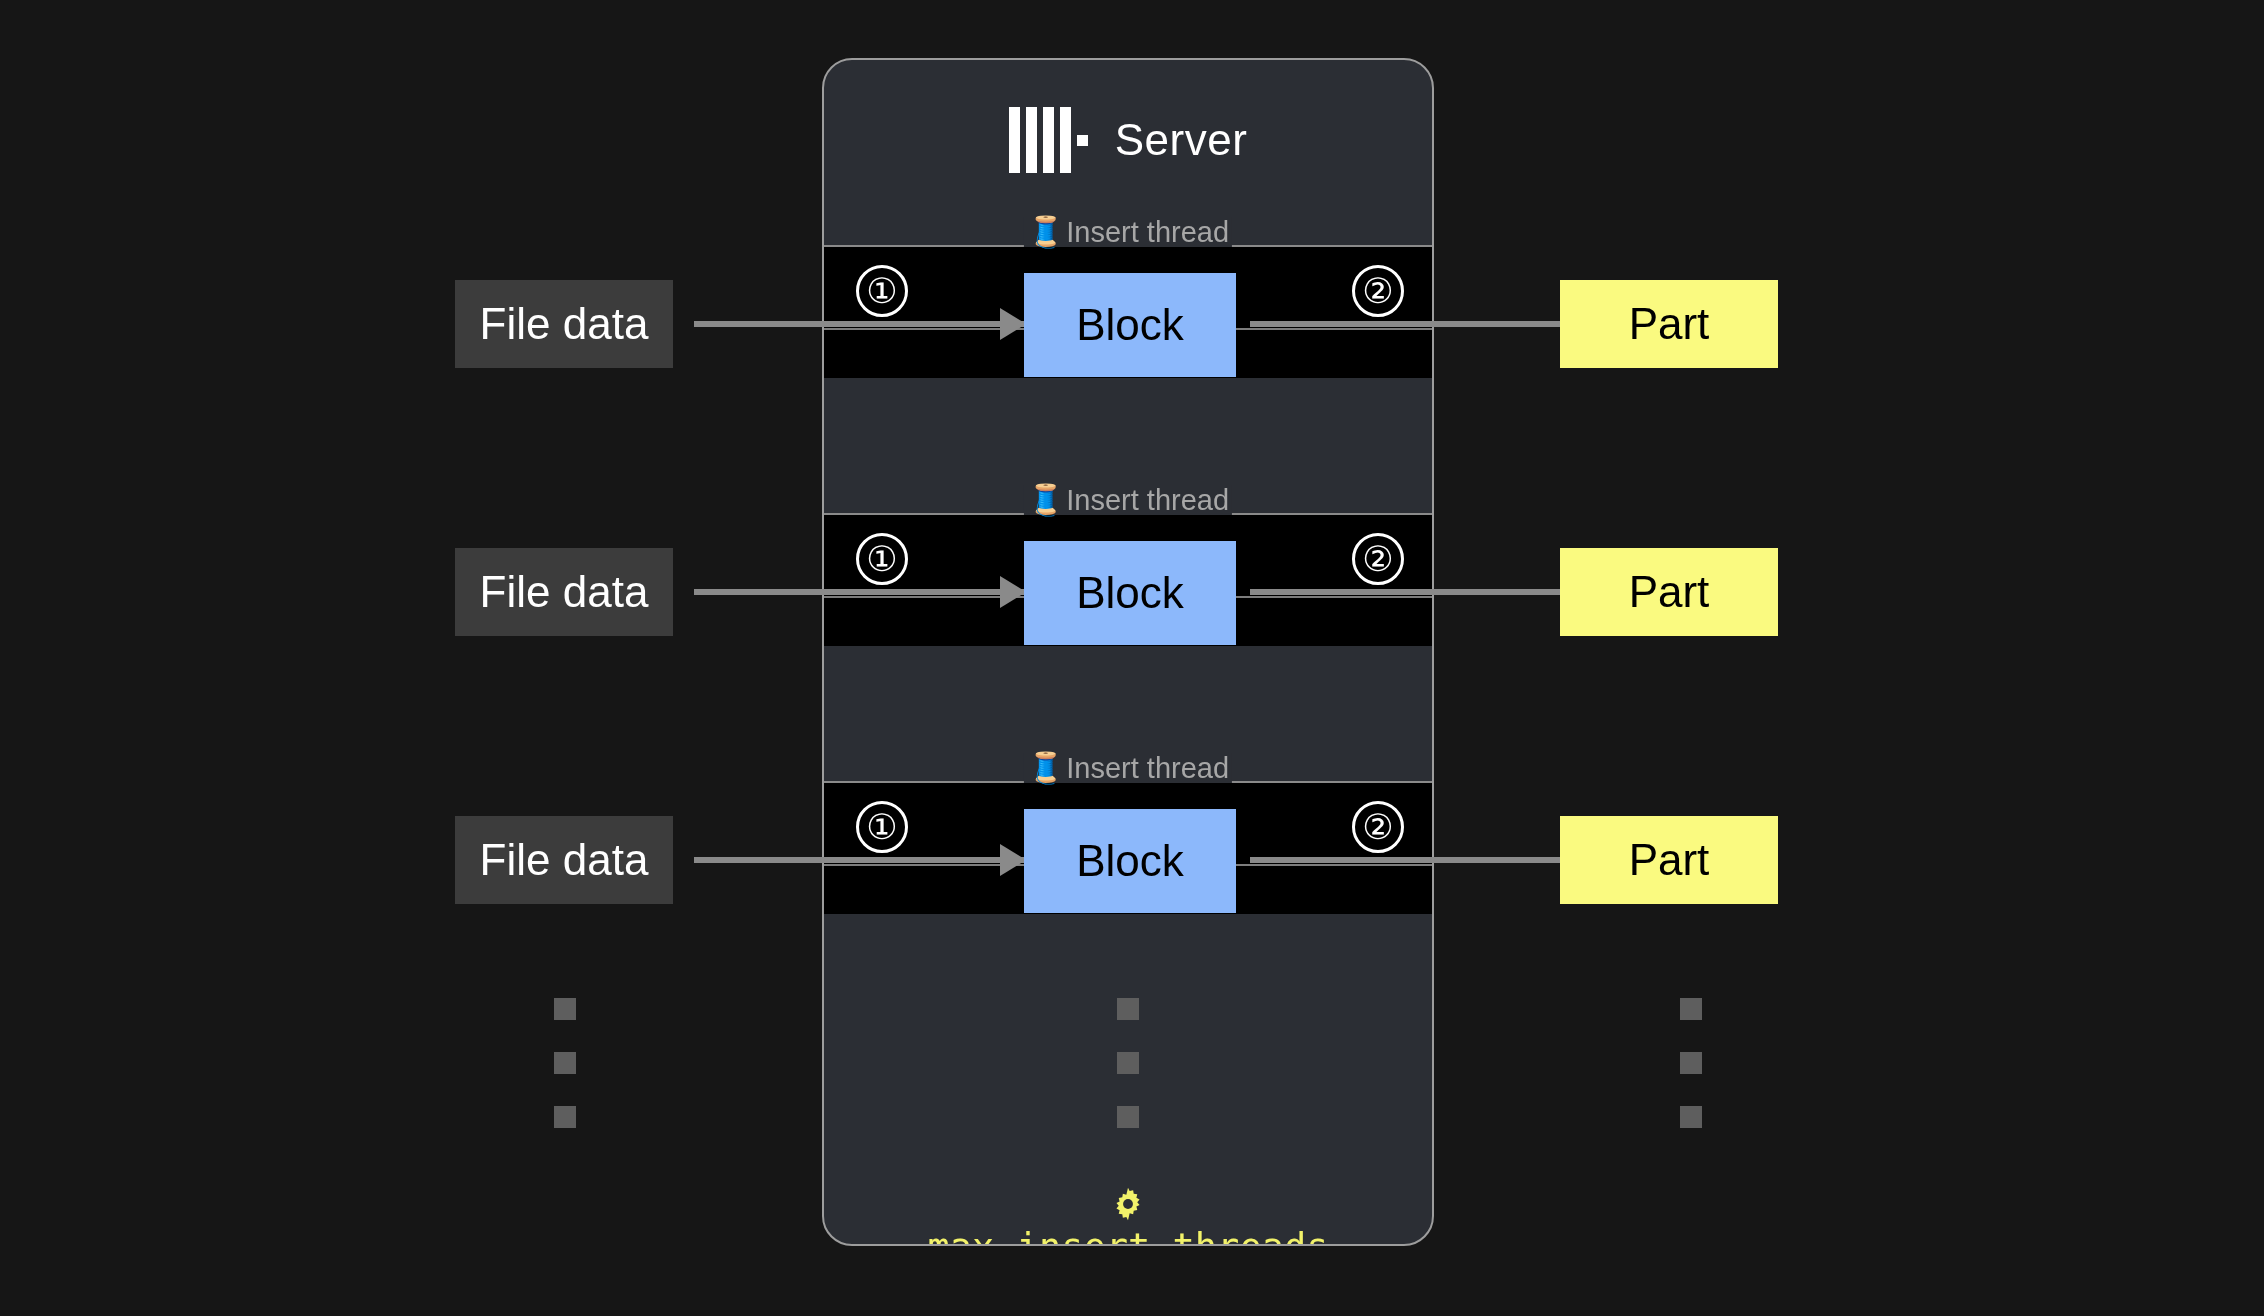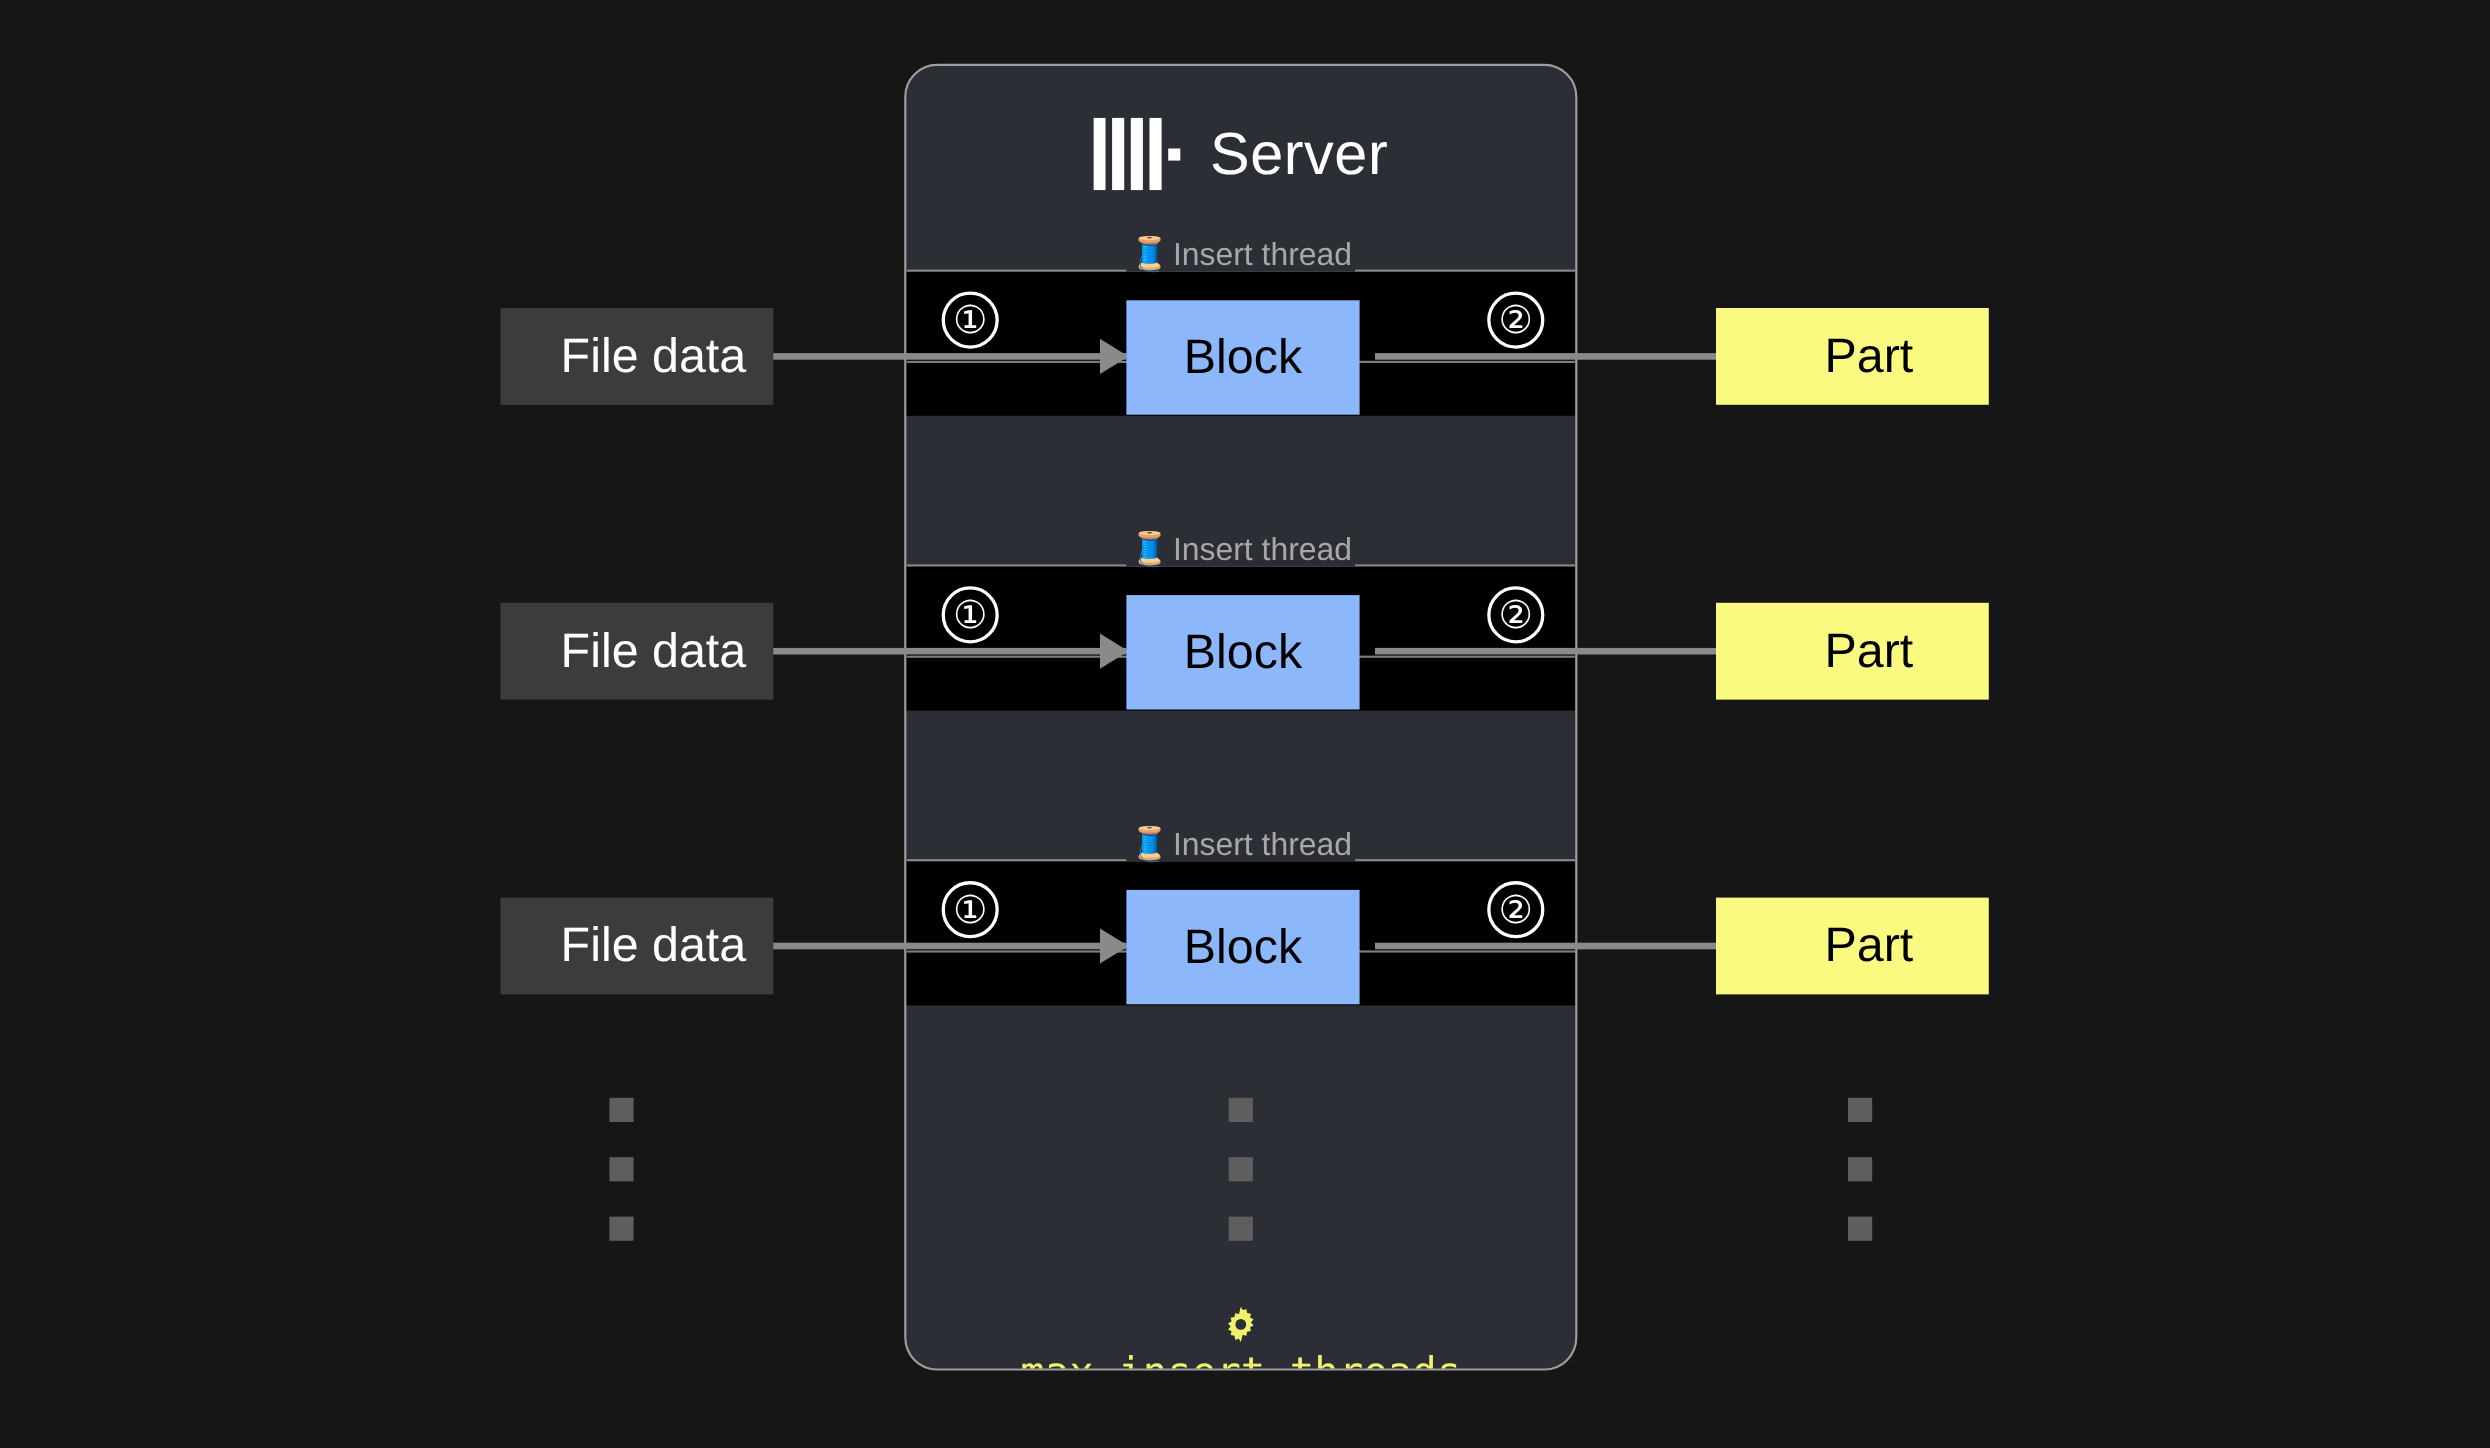--- a/index.html
+++ b/index.html
@@ -44,21 +44,21 @@
     display: flex;
     align-items: center;
     justify-content: center;
     gap: 22px;
   }
   .ch-logo {
     display: block;
   }
   .server-title {
     color: #ffffff;
-    font-size: 54px;
+    font-size: 44px;
     font-weight: 400;
     letter-spacing: 0.5px;
     line-height: 1;
   }
 
   
   .band {
     position: absolute;
     left: 0;
     width: 100%;
@@ -139,21 +139,20 @@
   
   .ext-box {
     position: absolute;
     width: 218px;
     height: 88px;
     display: flex;
     align-items: center;
     justify-content: center;
     font-size: 44px;
     z-index: 3;
-    padding-left: 30px;
   }
   .file-box {
     left: 455px;
     background: #3c3c3c;
     color: #ffffff;
   }
   .part-box {
     left: 1560px;
     background: #fafa80;
     color: #000000;

